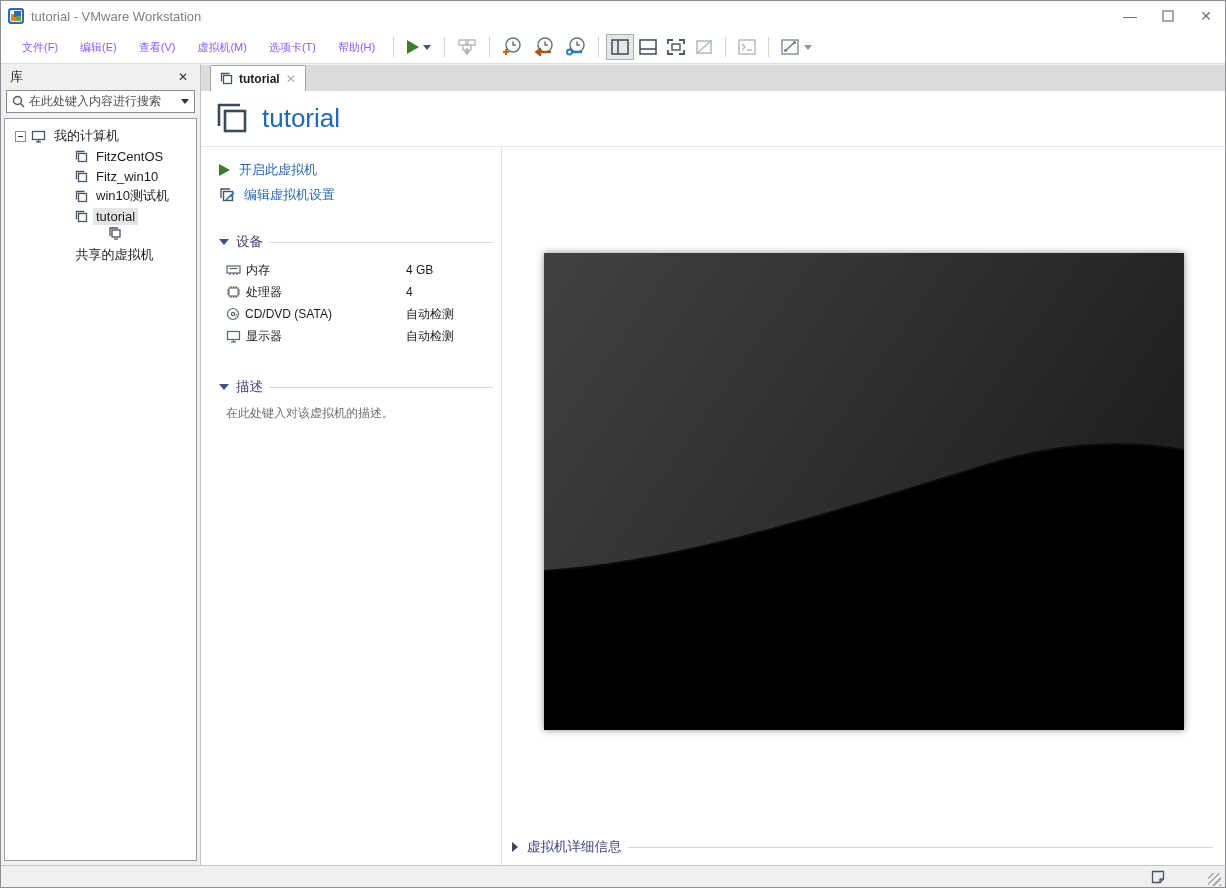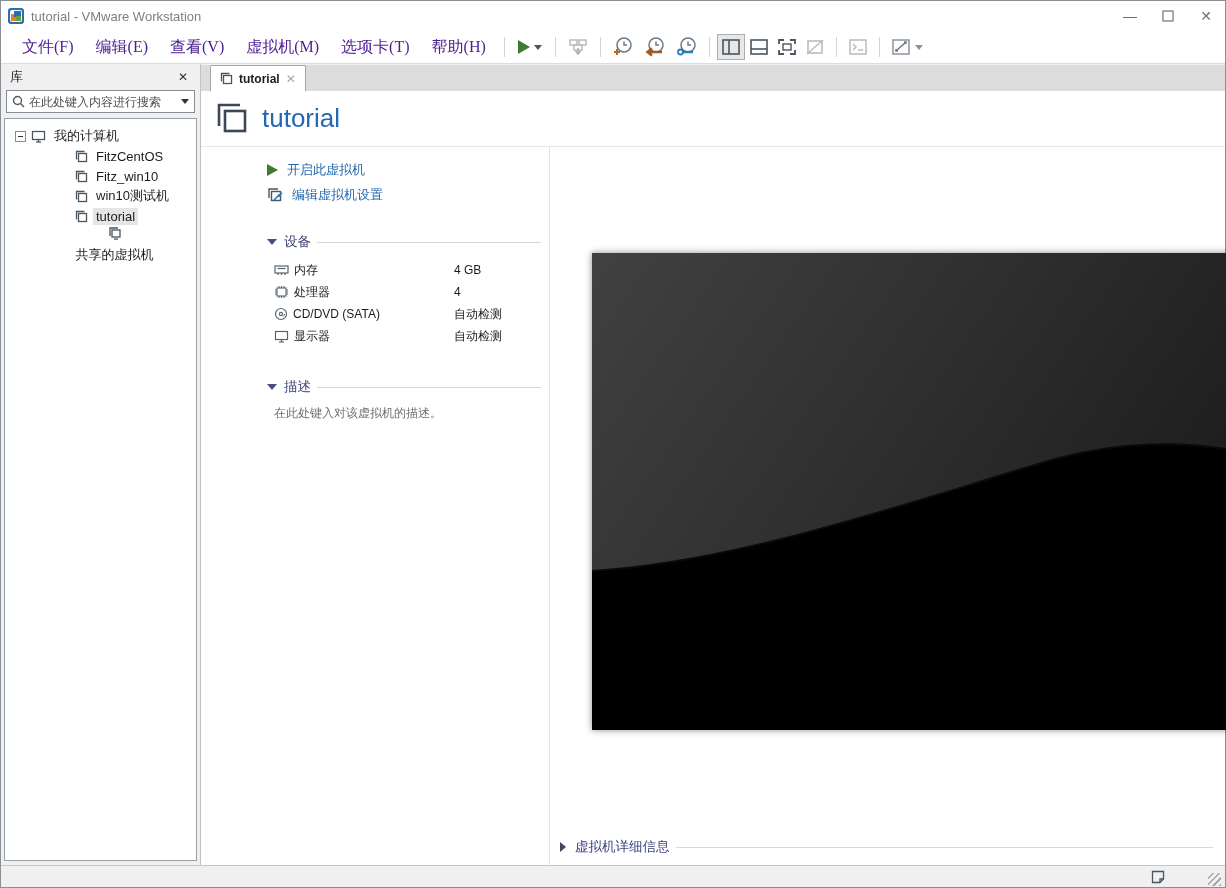--- a/index.html
+++ b/index.html
@@ -12,56 +12,56 @@
 
   
   .titlebar { height:30px; display:flex; align-items:center; padding-left:6px; background:#fff; flex:0 0 auto;justify-content:center; }
   .titlebar .apptitle { color:#7f7f7f; font-size:13px; margin-left:6px; }
   .wincontrols { margin-left:auto; display:flex; }
   .winbtn { width:38px; height:30px; display:flex; align-items:center; justify-content:center; color:#707070; font-size:14px; cursor:default; }
   .vmw-logo { width:18px; height:18px; position:relative; }
 
   
   .menubar { height:33px; display:flex; align-items:center; background:#fff; border-bottom:1px solid #dcdcdc; padding-left:10px; flex:0 0 auto; }
-  .menu-item { padding:0 11px; font-size:16px; color:#4c1d95; height:100%; display:flex; align-items:center;font-family:Liberation Serif, serif; }
+  .menu-item { padding:0 11px; font-size:11px; color:#8b5cf6; height:100%; display:flex; align-items:center; }
   .tb-sep { width:1px; height:20px; background:#d4d4d4; margin:0 7px; }
   .tb-btn { height:26px; min-width:26px; display:flex; align-items:center; justify-content:center; padding:0 3px; border:1px solid transparent; }
   .tb-btn.active { background:#e7e7e7; border:1px solid #aeaeae; }
   .tb-caret { width:0; height:0; border-left:4px solid transparent; border-right:4px solid transparent; border-top:5px solid #4a5560; margin-left:4px; }
   .play-tri { width:0; height:0; border-top:7px solid transparent; border-bottom:7px solid transparent; border-left:12px solid #3e7b2f; }
 
   
   .body-row { flex:1 1 auto; display:flex; min-height:0; }
 
   
   .sidebar { width:200px; background:#f0f0f0; border-right:1px solid #c2c2c2; display:flex; flex-direction:column; }
   .sidebar-header { height:26px; display:flex; align-items:center; padding:0 9px; font-size:13px; }
   .sidebar-close { margin-left:auto; color:#333; font-size:12px; width:16px; text-align:center; }
   .search-row { margin:0 5px 5px 5px; height:23px; background:#fff; border:1px solid #878d96; display:flex; align-items:center; padding:0 5px; }
-  .search-row input { border:none; outline:none; flex:1; font-size:12px; font-family:Liberation Sans, sans-serif; color:#444; min-width:0; }
+  .search-row input { border:none; outline:none; flex:1; font-size:12px; font-family:Liberation Mono, monospace; color:#444; min-width:0; }
   .search-row input::placeholder { color:#4d4d4d; opacity:1; }
   .search-caret { width:0; height:0; border-left:4px solid transparent; border-right:4px solid transparent; border-top:5px solid #333; }
   .tree-panel { flex:1; margin:0 3px 4px 3px; background:#fff; border:1px solid #9aa0a8; padding-top:7px; overflow:hidden; }
   .tree-row { height:20px; display:flex; align-items:center; font-size:13px; gap:5px; }
   .tree-row .lbl { padding:1px 3px; }
   .tree-row.selected .lbl { background:#e5e5e5; }
   .expander { width:11px; height:11px; border:1px solid #8c8c8c; background:#fff; display:flex; align-items:center; justify-content:center; margin-left:10px; }
   .expander::after { content:""; width:5px; height:1px; background:#333; }
   .indent1 { padding-left:28px;flex-direction:column; } .indent2 { padding-left:70px; }
 
   
   .main { flex:1; display:flex; flex-direction:column; background:#fff; min-width:0; }
   .tabstrip { height:27px; background:#dcdcdc; border-top:1px solid #f2f2f2; display:flex; align-items:flex-end; padding-left:9px; flex:0 0 auto; }
   .tab { height:26px; background:#fff; border:1px solid #a6a6a6; border-bottom:none; border-radius:2px 2px 0 0; display:flex; align-items:center; gap:6px; padding:0 9px; font-size:12px; font-weight:bold; }
   .tab-close { color:#a7a7a7; font-weight:normal; font-size:12px; }
 
   .vm-header { padding:10px 14px 11px 14px; display:flex; align-items:center; gap:13px; border-bottom:1px solid #e8e8e8; flex:0 0 auto; }
   .vm-title { font-size:26px; color:#2268b2; }
 
-  .content-row { flex:1; display:flex; min-height:0; position:relative;margin-left:48px; }
+  .content-row { flex:1; display:flex; min-height:0; position:relative; }
   .left-col { width:300px; padding:10px 8px 10px 18px; flex:0 0 auto; }
   .right-col { flex:1; border-left:1px solid #e3e3e3; position:relative; }
 
   .cmd-link { height:25px; display:flex; align-items:center; gap:9px; color:#2569b0; font-size:13px; cursor:default; }
   .play-tri-sm { width:0; height:0; border-top:6px solid transparent; border-bottom:6px solid transparent; border-left:11px solid #3e7b2f; }
 
   .section-header { margin-top:26px; display:flex; align-items:center; font-size:13.5px; color:#3d3f74; }
   .sec-caret-down { width:0; height:0; border-left:5px solid transparent; border-right:5px solid transparent; border-top:6px solid #46507e; margin-right:7px; }
   .sec-line { flex:1; height:1px; background:#d8d8d8; margin-left:6px; }
 

